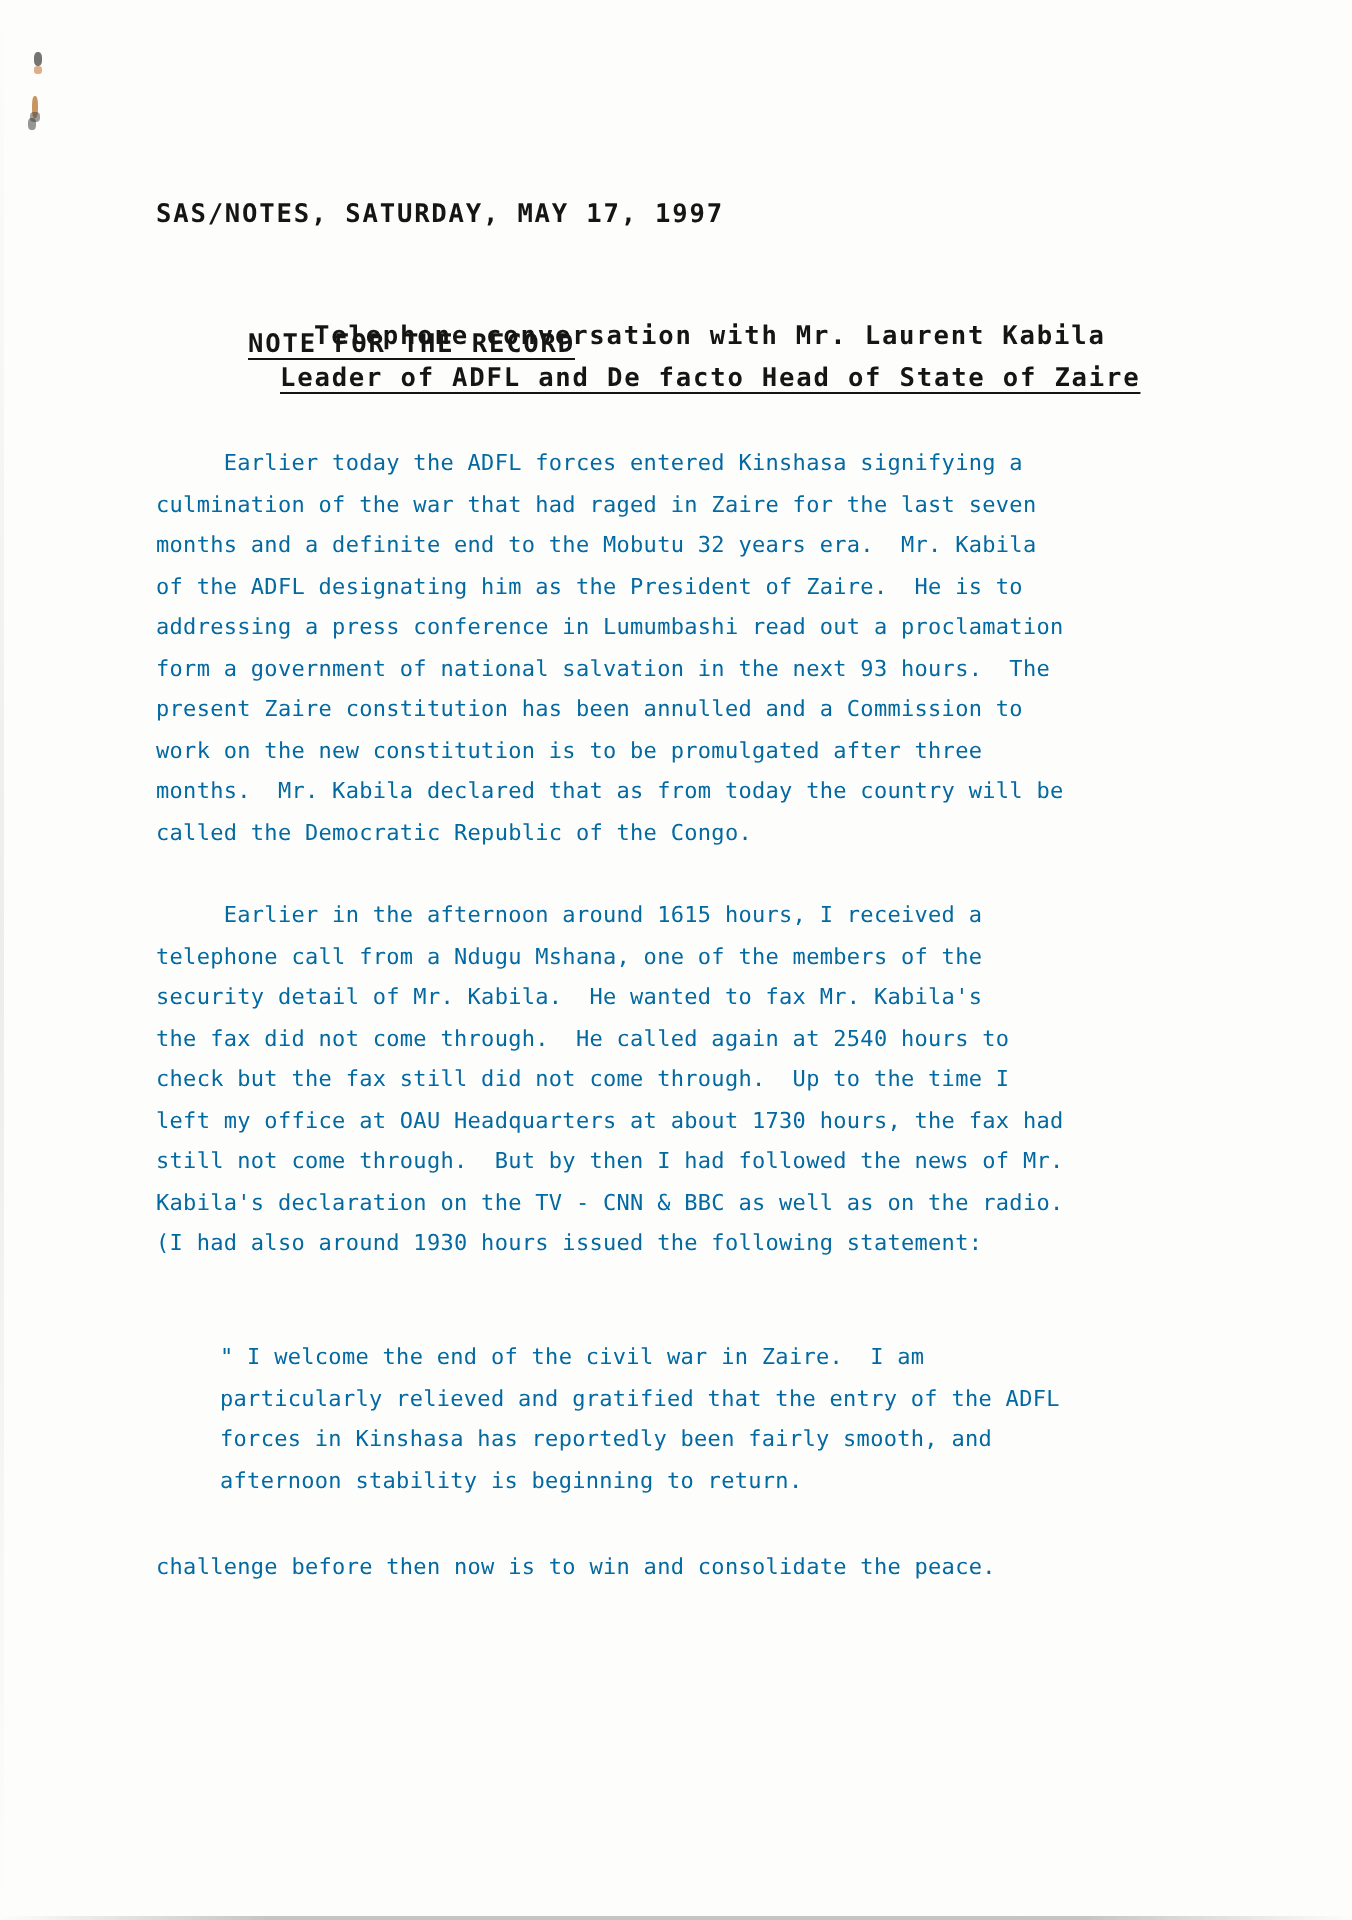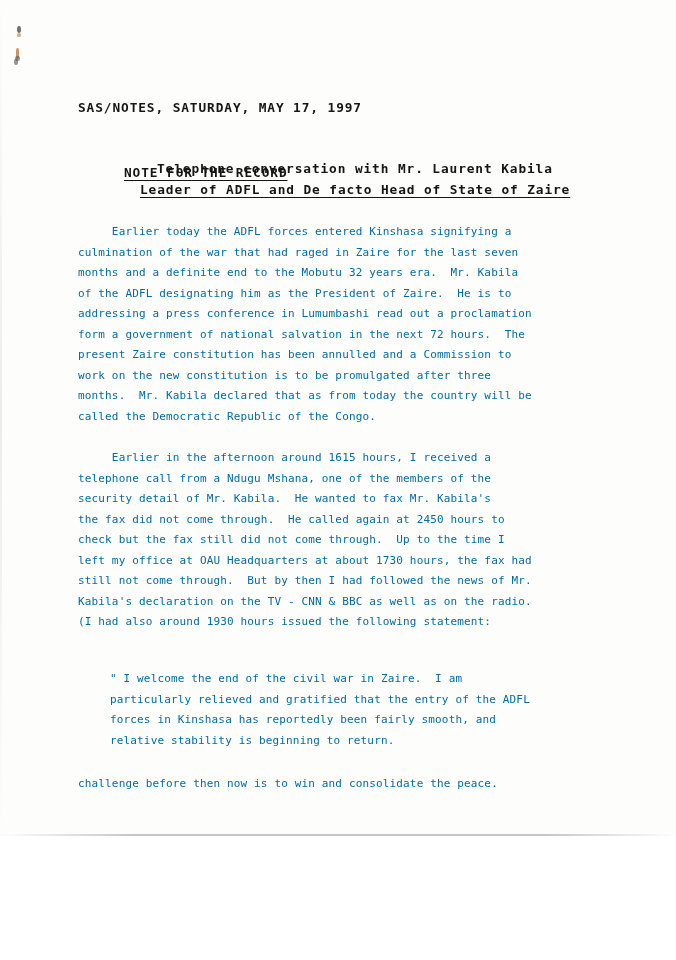--- a/index.html
+++ b/index.html
@@ -3,21 +3,21 @@
 <meta charset="utf-8">
 <style>
   html, body {
     margin: 0;
     padding: 0;
     background: #ffffff;
   }
   .page {
     position: relative;
     width: 676px;
-    height: 836px;
+    height: 960px;
     background: #fdfdfc;
     overflow: hidden;
     font-family: "DejaVu Sans Mono", "Liberation Mono", monospace;
     color: #1a1a1a;
   }
   
   .scan-edge-bottom {
     position: absolute;
     left: 0;
     right: 0;
@@ -109,44 +109,44 @@
     <div class="hdr-line title-1">Telephone conversation with Mr. Laurent Kabila</div>
 
     <div class="hdr-line title-2">Leader of ADFL and De facto Head of State of Zaire</div>
 
     <div class="para p1">
       <span class="ln j">     Earlier today the ADFL forces entered Kinshasa signifying a</span>
       <span class="ln j">culmination of the war that had raged in Zaire for the last seven</span>
       <span class="ln j">months and a definite end to the Mobutu 32 years era.  Mr. Kabila</span>
       <span class="ln j">of the ADFL designating him as the President of Zaire.  He is to</span>
       <span class="ln j">addressing a press conference in Lumumbashi read out a proclamation</span>
-      <span class="ln j">form a government of national salvation in the next 72 hours.  The</span>
+      <span class="ln j">form a government of national salvation in the next 93 hours.  The</span>
       <span class="ln j">present Zaire constitution has been annulled and a Commission to</span>
       <span class="ln j">work on the new constitution is to be promulgated after three</span>
       <span class="ln j">months.  Mr. Kabila declared that as from today the country will be</span>
       <span class="ln j">called the Democratic Republic of the Congo.</span>
     </div>
 
     <div class="para p2">
       <span class="ln j">     Earlier in the afternoon around 1615 hours, I received a</span>
       <span class="ln j">telephone call from a Ndugu Mshana, one of the members of the</span>
       <span class="ln j">security detail of Mr. Kabila.  He wanted to fax Mr. Kabila's</span>
-      <span class="ln j">the fax did not come through.  He called again at 2450 hours to</span>
+      <span class="ln j">the fax did not come through.  He called again at 2540 hours to</span>
       <span class="ln j">check but the fax still did not come through.  Up to the time I</span>
       <span class="ln j">left my office at OAU Headquarters at about 1730 hours, the fax had</span>
       <span class="ln j">still not come through.  But by then I had followed the news of Mr.</span>
       <span class="ln j">Kabila's declaration on the TV - CNN &amp; BBC as well as on the radio.</span>
       <span class="ln j">(I had also around 1930 hours issued the following statement:</span>
     </div>
 
     <div class="para p3">
       <span class="ln j">" I welcome the end of the civil war in Zaire.  I am</span>
       <span class="ln j">particularly relieved and gratified that the entry of the ADFL</span>
       <span class="ln j">forces in Kinshasa has reportedly been fairly smooth, and</span>
-      <span class="ln j">relative stability is beginning to return.</span>
+      <span class="ln j">afternoon stability is beginning to return.</span>
     </div>
 
     <div class="para p4">
       <span class="ln j">challenge before then now is to win and consolidate the peace.</span>
     </div>
 
   </div>
 </div>
 
 </body></html>

